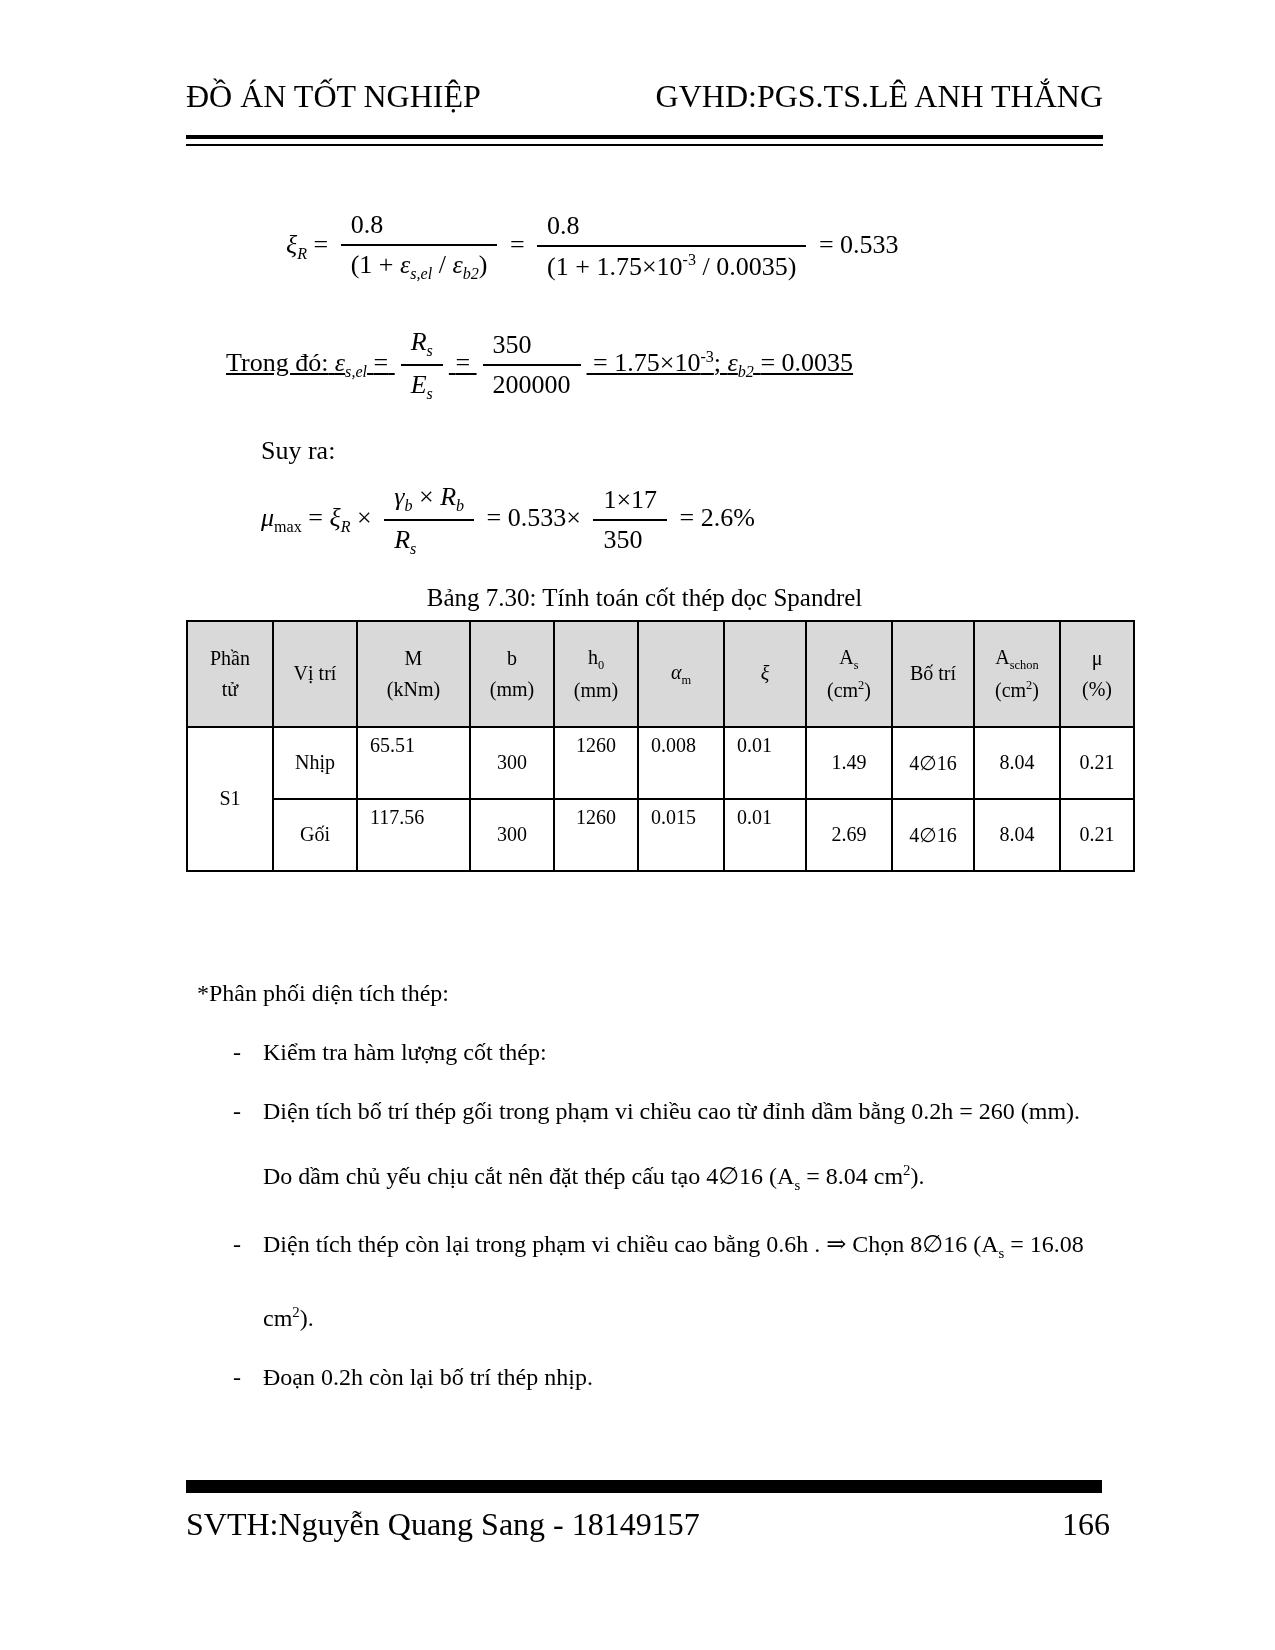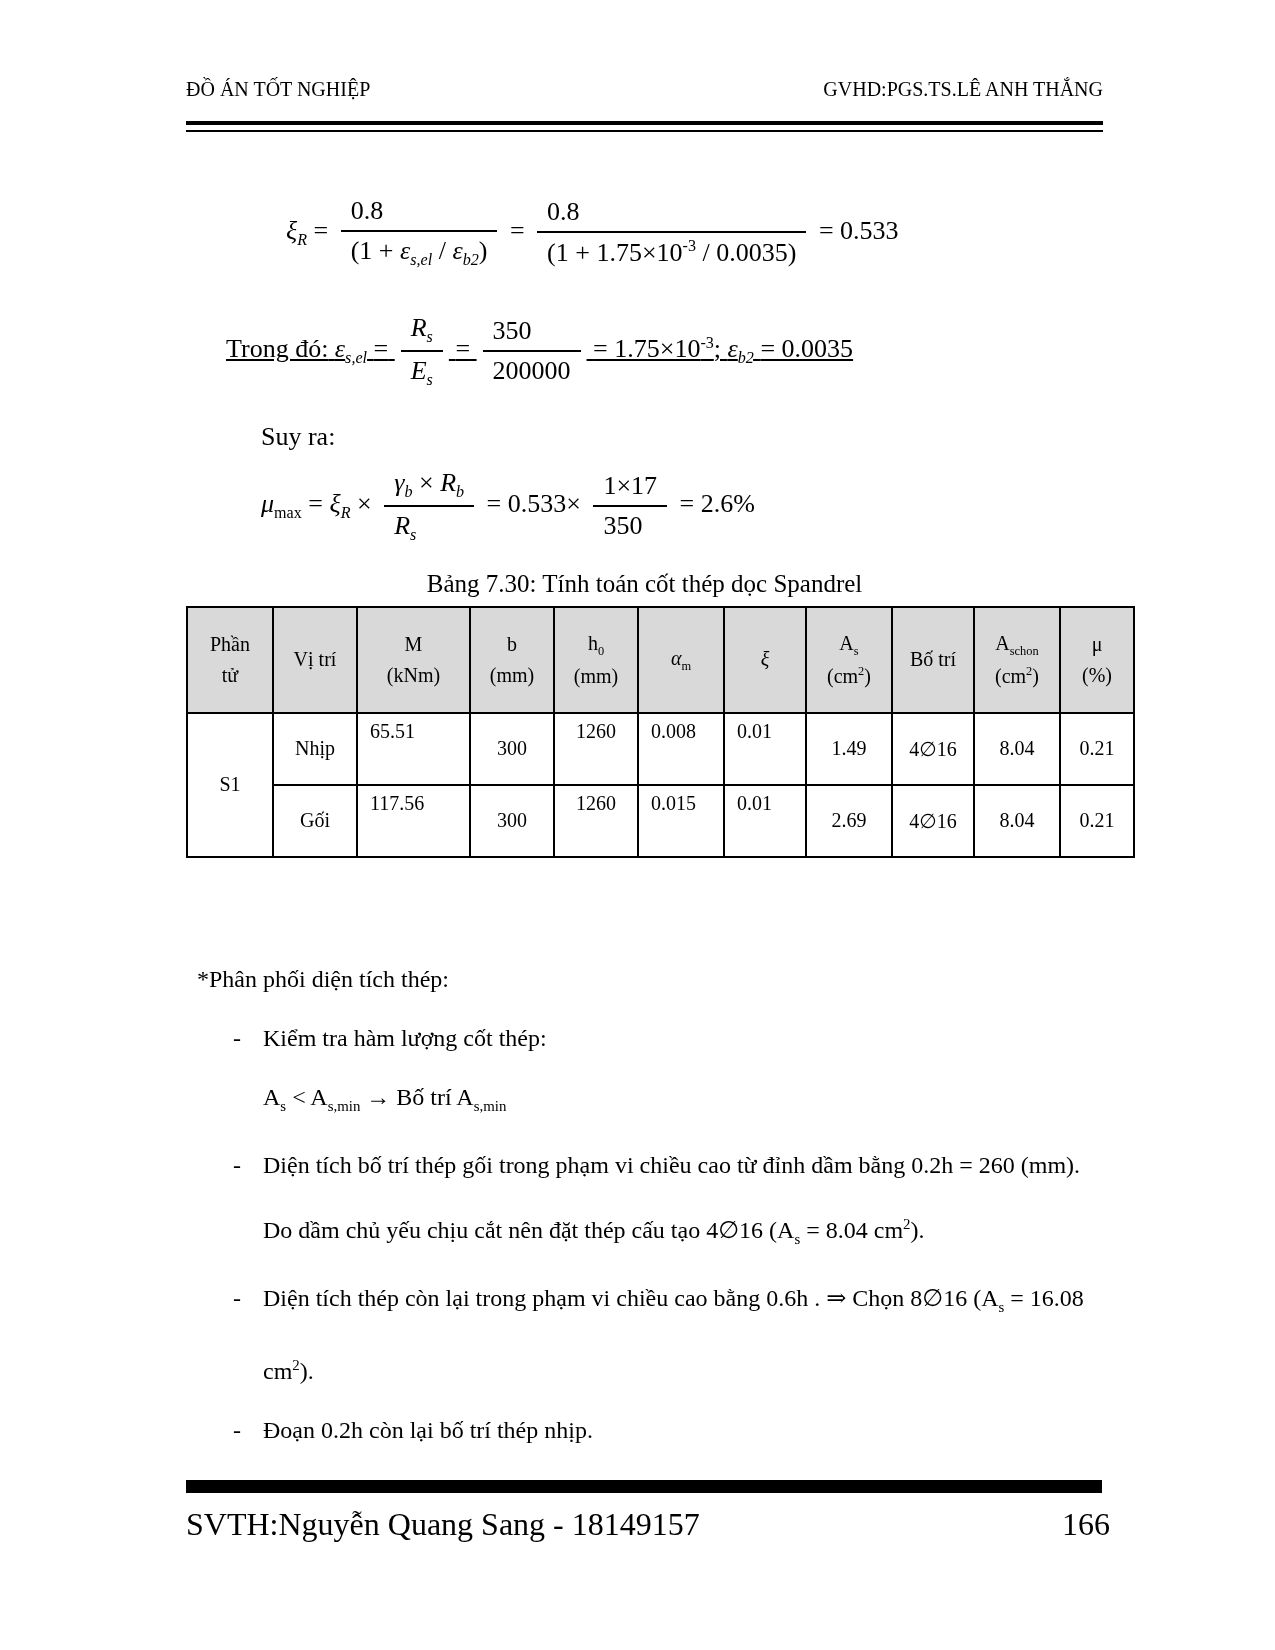--- a/index.html
+++ b/index.html
@@ -4,21 +4,21 @@
 <style>
   html,body { margin:0; padding:0; }
   body {
     width:1275px; height:1650px; background:#ffffff; color:#000;
     font-family:"Liberation Serif","DejaVu Serif","DejaVu Sans",serif;
     position:relative; overflow:hidden;
   }
   .content { padding:78px 172px 0 186px; }
 
   
-  .pgheader { display:flex; justify-content:space-between; font-size:20px;text-align:center; }
+  .pgheader { display:flex; justify-content:space-between; font-size:32px;text-align:center; }
   .rule { margin-top:20px; border-top:4px solid #000; border-bottom:2px solid #000; height:5px; }
 
   
   .math { font-size:26px; }
   .vr { font-style:italic; }
   .sb { vertical-align:sub; font-size:0.62em; }
   .sp { vertical-align:super; font-size:0.62em; }
   .frac { display:inline-block; vertical-align:middle; text-align:left; margin:0 6px; }
   .frac .fn { display:block; padding:2px 10px 4px; }
   .frac .fd { display:block; border-top:2.5px solid #000; padding:4px 10px 2px; }
@@ -191,23 +191,20 @@
     </table>
 
   <div class="notes">
     <div class="notes-title">*Phân phối diện tích thép:</div>
 
     <div class="li">
       <span class="dash">-</span>
       <span class="li-body">Kiểm tra hàm lượng cốt thép:</span>
     </div>
 
-    <div class="sub-line">
-      <span>A</span><span class="sb">s</span><span> &lt; A</span><span class="sb">s,min</span><span> → Bố trí A</span><span class="sb">s,min</span>
-    </div>
 
     <div class="li">
       <span class="dash">-</span>
       <span class="li-body"><span>Diện tích bố trí thép gối trong phạm vi chiều cao từ đỉnh dầm bằng 0.2h = 260 (mm). Do dầm chủ yếu chịu cắt nên đặt thép cấu tạo 4∅16 (A</span><span class="sb">s</span><span> = 8.04 cm</span><span class="sp">2</span><span>).</span></span>
     </div>
 
     <div class="li">
       <span class="dash">-</span>
       <span class="li-body"><span>Diện tích thép còn lại trong phạm vi chiều cao bằng 0.6h . ⇒ Chọn 8∅16 (A</span><span class="sb">s</span><span> = 16.08 cm</span><span class="sp">2</span><span>).</span></span>
     </div>

